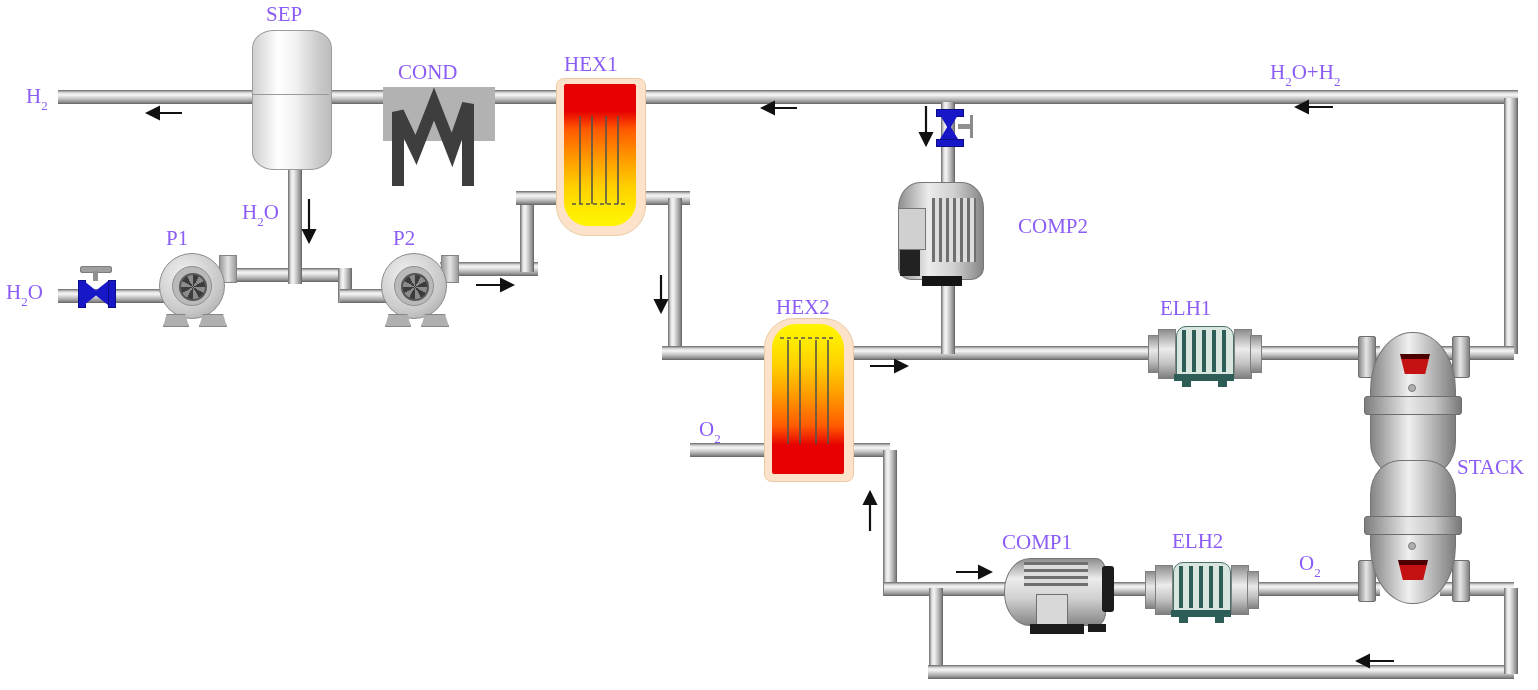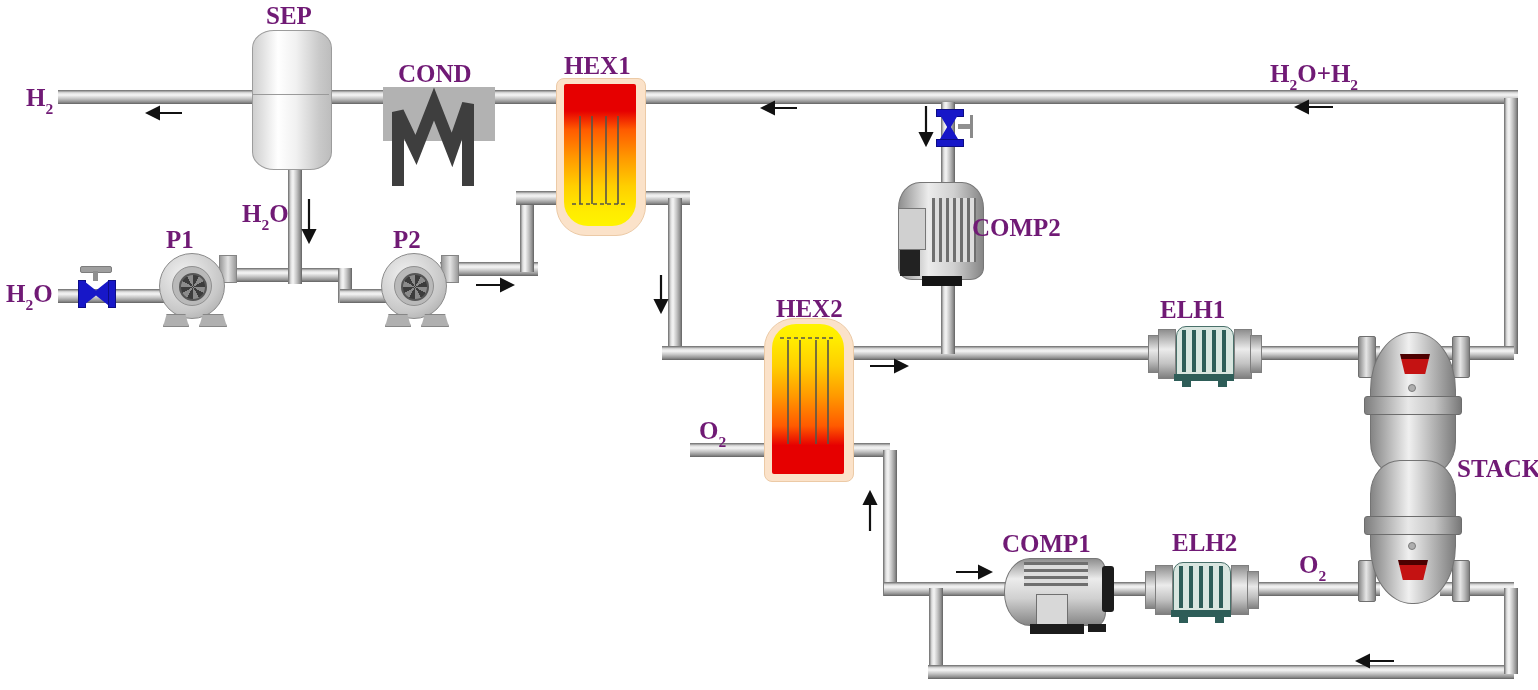--- a/index.html
+++ b/index.html
@@ -5,21 +5,21 @@
   html,body{margin:0;padding:0;background:#fff;}
   .canvas{position:relative;width:1538px;height:690px;background:#ffffff;overflow:hidden;
           font-family:"Liberation Serif",serif;}
 
   
   .pipe-h,.pipe-v{position:absolute;z-index:2;}
   .pipe-h{height:14px;background:linear-gradient(to bottom,#686868 0%,#dedede 20%,#f5f5f5 36%,#c4c4c4 62%,#8f8f8f 86%,#616161 100%);}
   .pipe-v{width:14px;background:linear-gradient(to right,#686868 0%,#dedede 20%,#f5f5f5 36%,#c4c4c4 62%,#8f8f8f 86%,#616161 100%);}
 
   
-  .lbl{position:absolute;font-weight:700;font-size:25px;color:#701a75;white-space:nowrap;z-index:6;}
+  .lbl{position:absolute;font-weight:400;font-size:21px;color:#8b5cf6;white-space:nowrap;z-index:6;}
   .lbl sub{font-size:0.62em;position:relative;top:0.15em;}
 
   
   .eq{position:absolute;z-index:3;}
   .part{position:absolute;}
 
   
   .sep-shell{width:78px;height:138px;border:1px solid #9c9c9c;border-radius:22px/18px;
     background:linear-gradient(to right,#cfcfcf,#ffffff 32%,#f1f1f1 55%,#c9c9c9 85%,#bdbdbd);}
   .sep-seam{left:1px;top:64px;width:76px;height:1px;background:#9a9a9a;}
@@ -287,21 +287,21 @@
 
   <div class="lbl" style="left:26px;top:84px;">H<sub>2</sub></div>
   <div class="lbl" style="left:266px;top:2px;">SEP</div>
   <div class="lbl" style="left:398px;top:60px;">COND</div>
   <div class="lbl" style="left:564px;top:52px;">HEX1</div>
   <div class="lbl" style="left:1270px;top:60px;">H<sub>2</sub>O+H<sub>2</sub></div>
   <div class="lbl" style="left:242px;top:200px;">H<sub>2</sub>O</div>
   <div class="lbl" style="left:166px;top:226px;">P1</div>
   <div class="lbl" style="left:393px;top:226px;">P2</div>
   <div class="lbl" style="left:6px;top:280px;">H<sub>2</sub>O</div>
-  <div class="lbl" style="left:972px;top:214px;">COMP2</div>
+  <div class="lbl" style="left:1018px;top:214px;">COMP2</div>
   <div class="lbl" style="left:776px;top:295px;">HEX2</div>
   <div class="lbl" style="left:699px;top:417px;">O<sub>2</sub></div>
   <div class="lbl" style="left:1160px;top:296px;">ELH1</div>
   <div class="lbl" style="left:1457px;top:455px;">STACK</div>
   <div class="lbl" style="left:1002px;top:530px;">COMP1</div>
   <div class="lbl" style="left:1172px;top:529px;">ELH2</div>
   <div class="lbl" style="left:1299px;top:551px;">O<sub>2</sub></div>
 
 </div>
 

